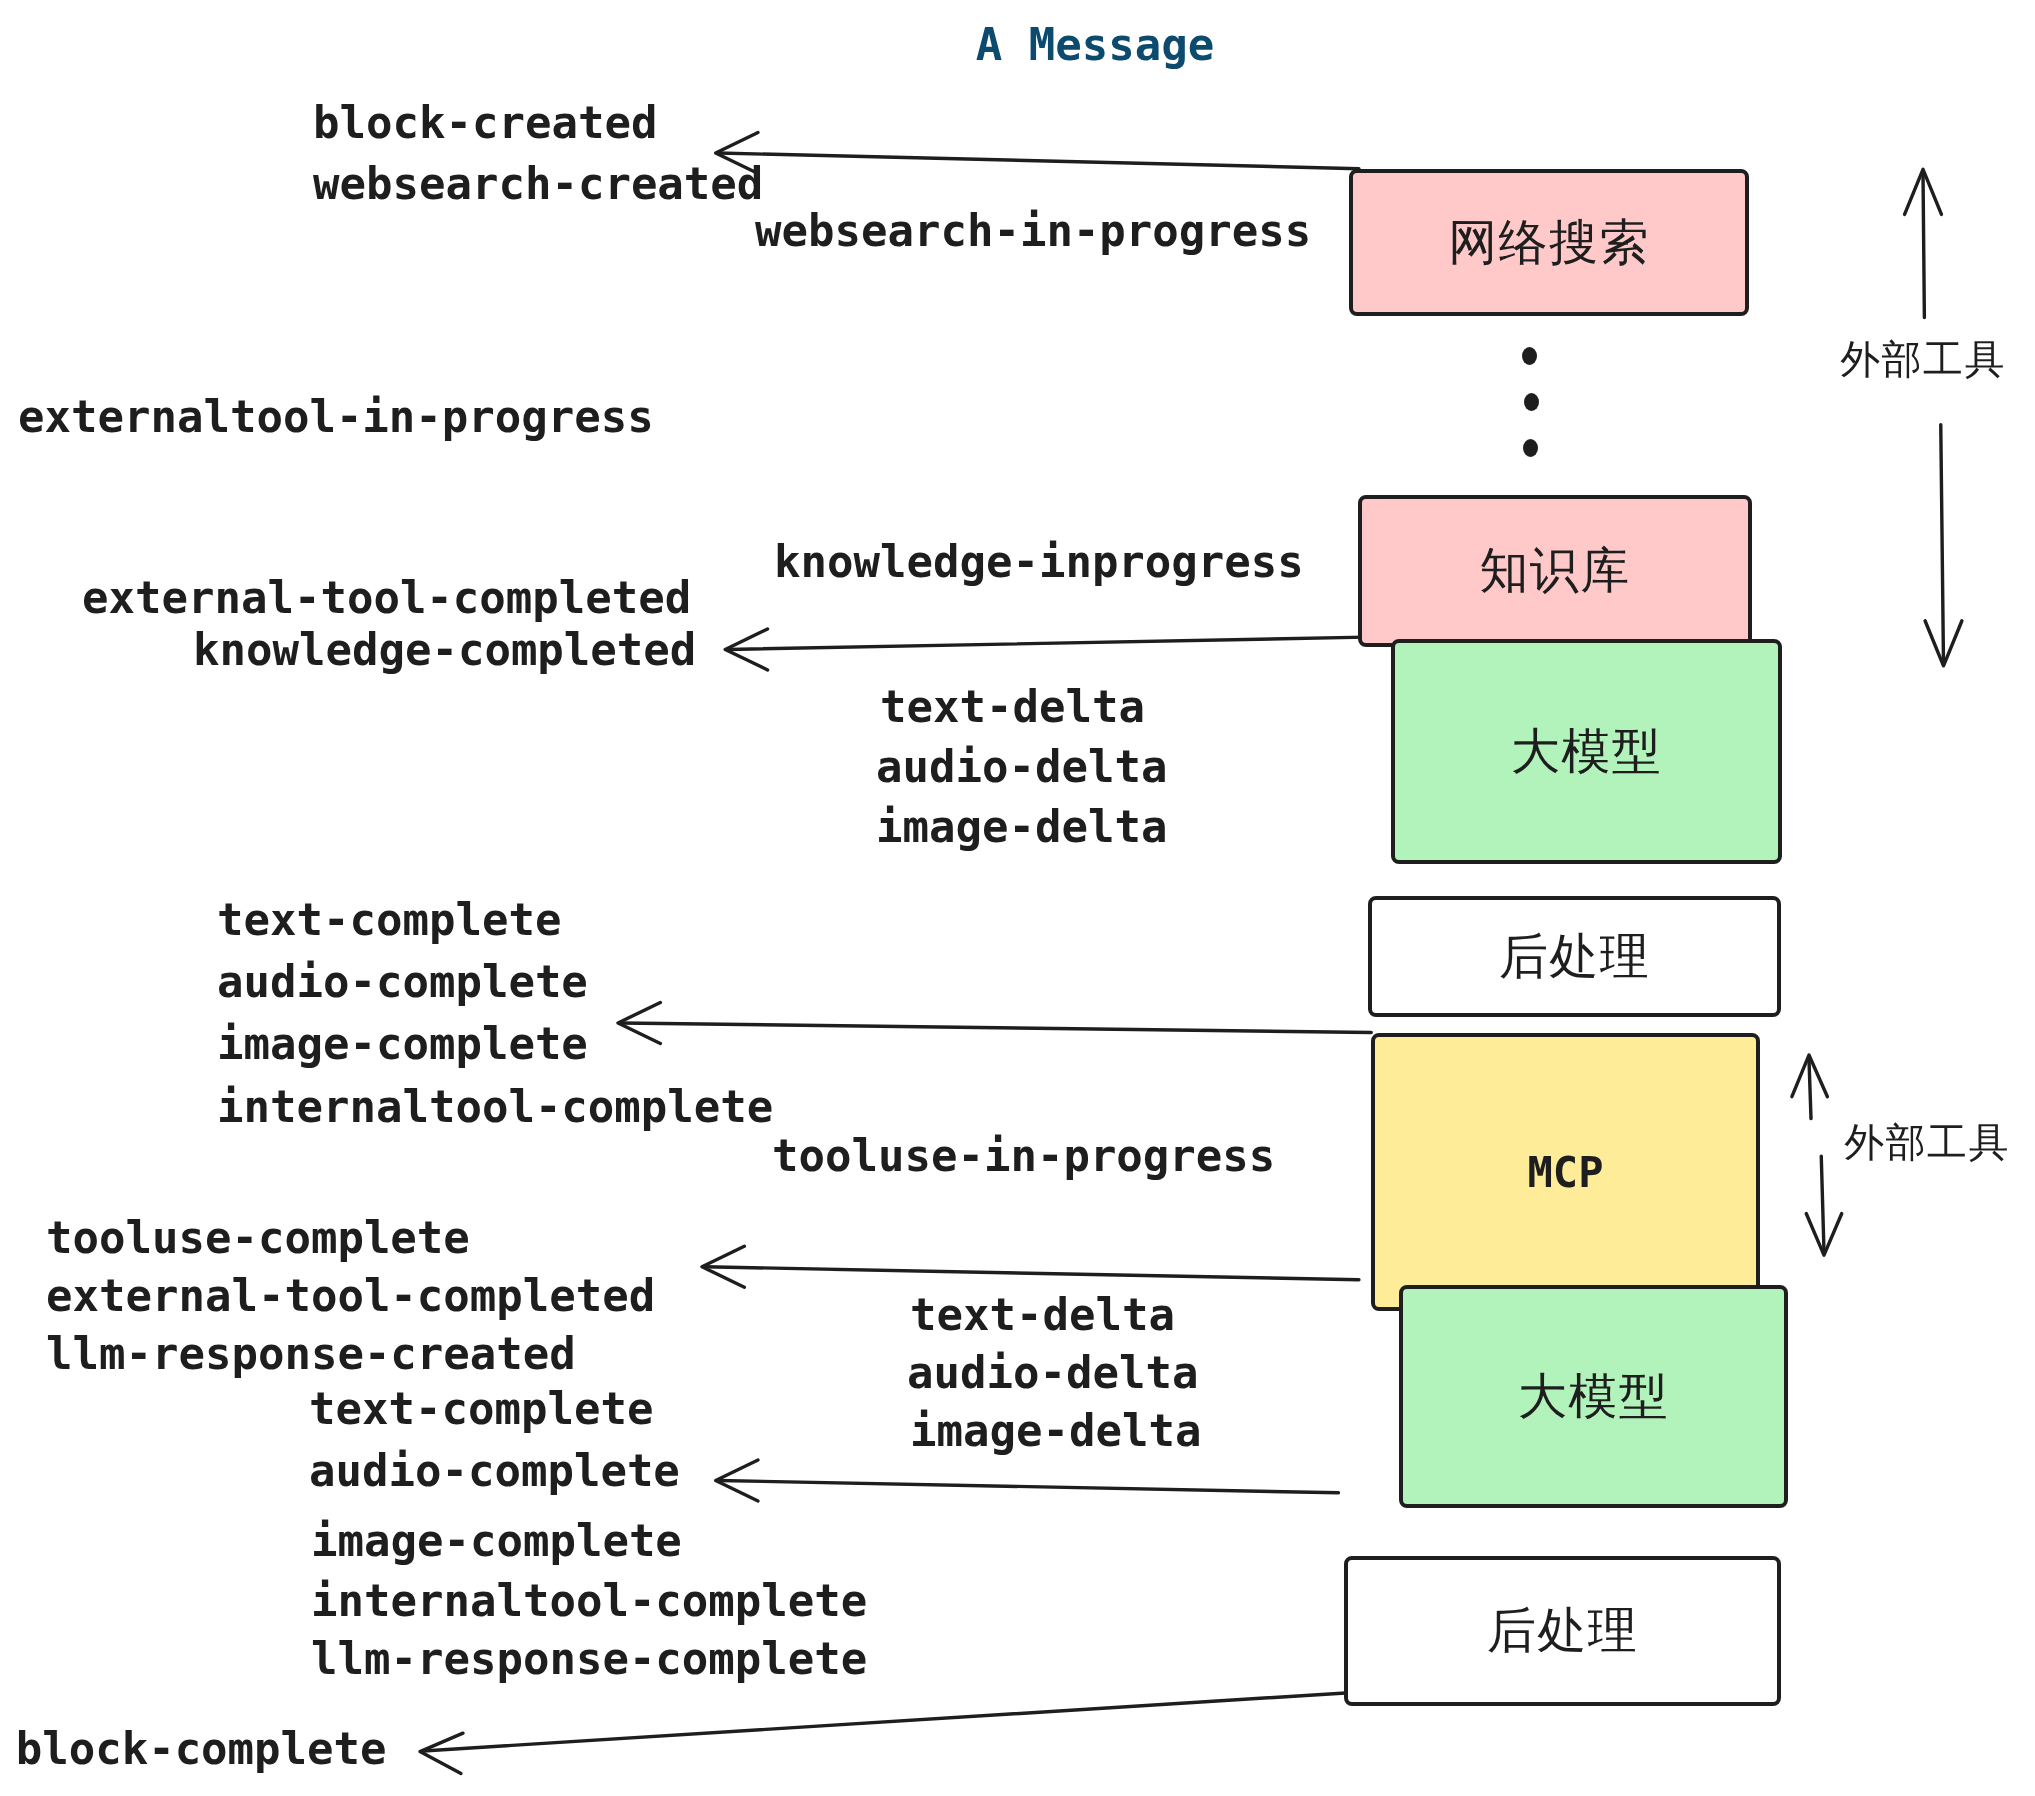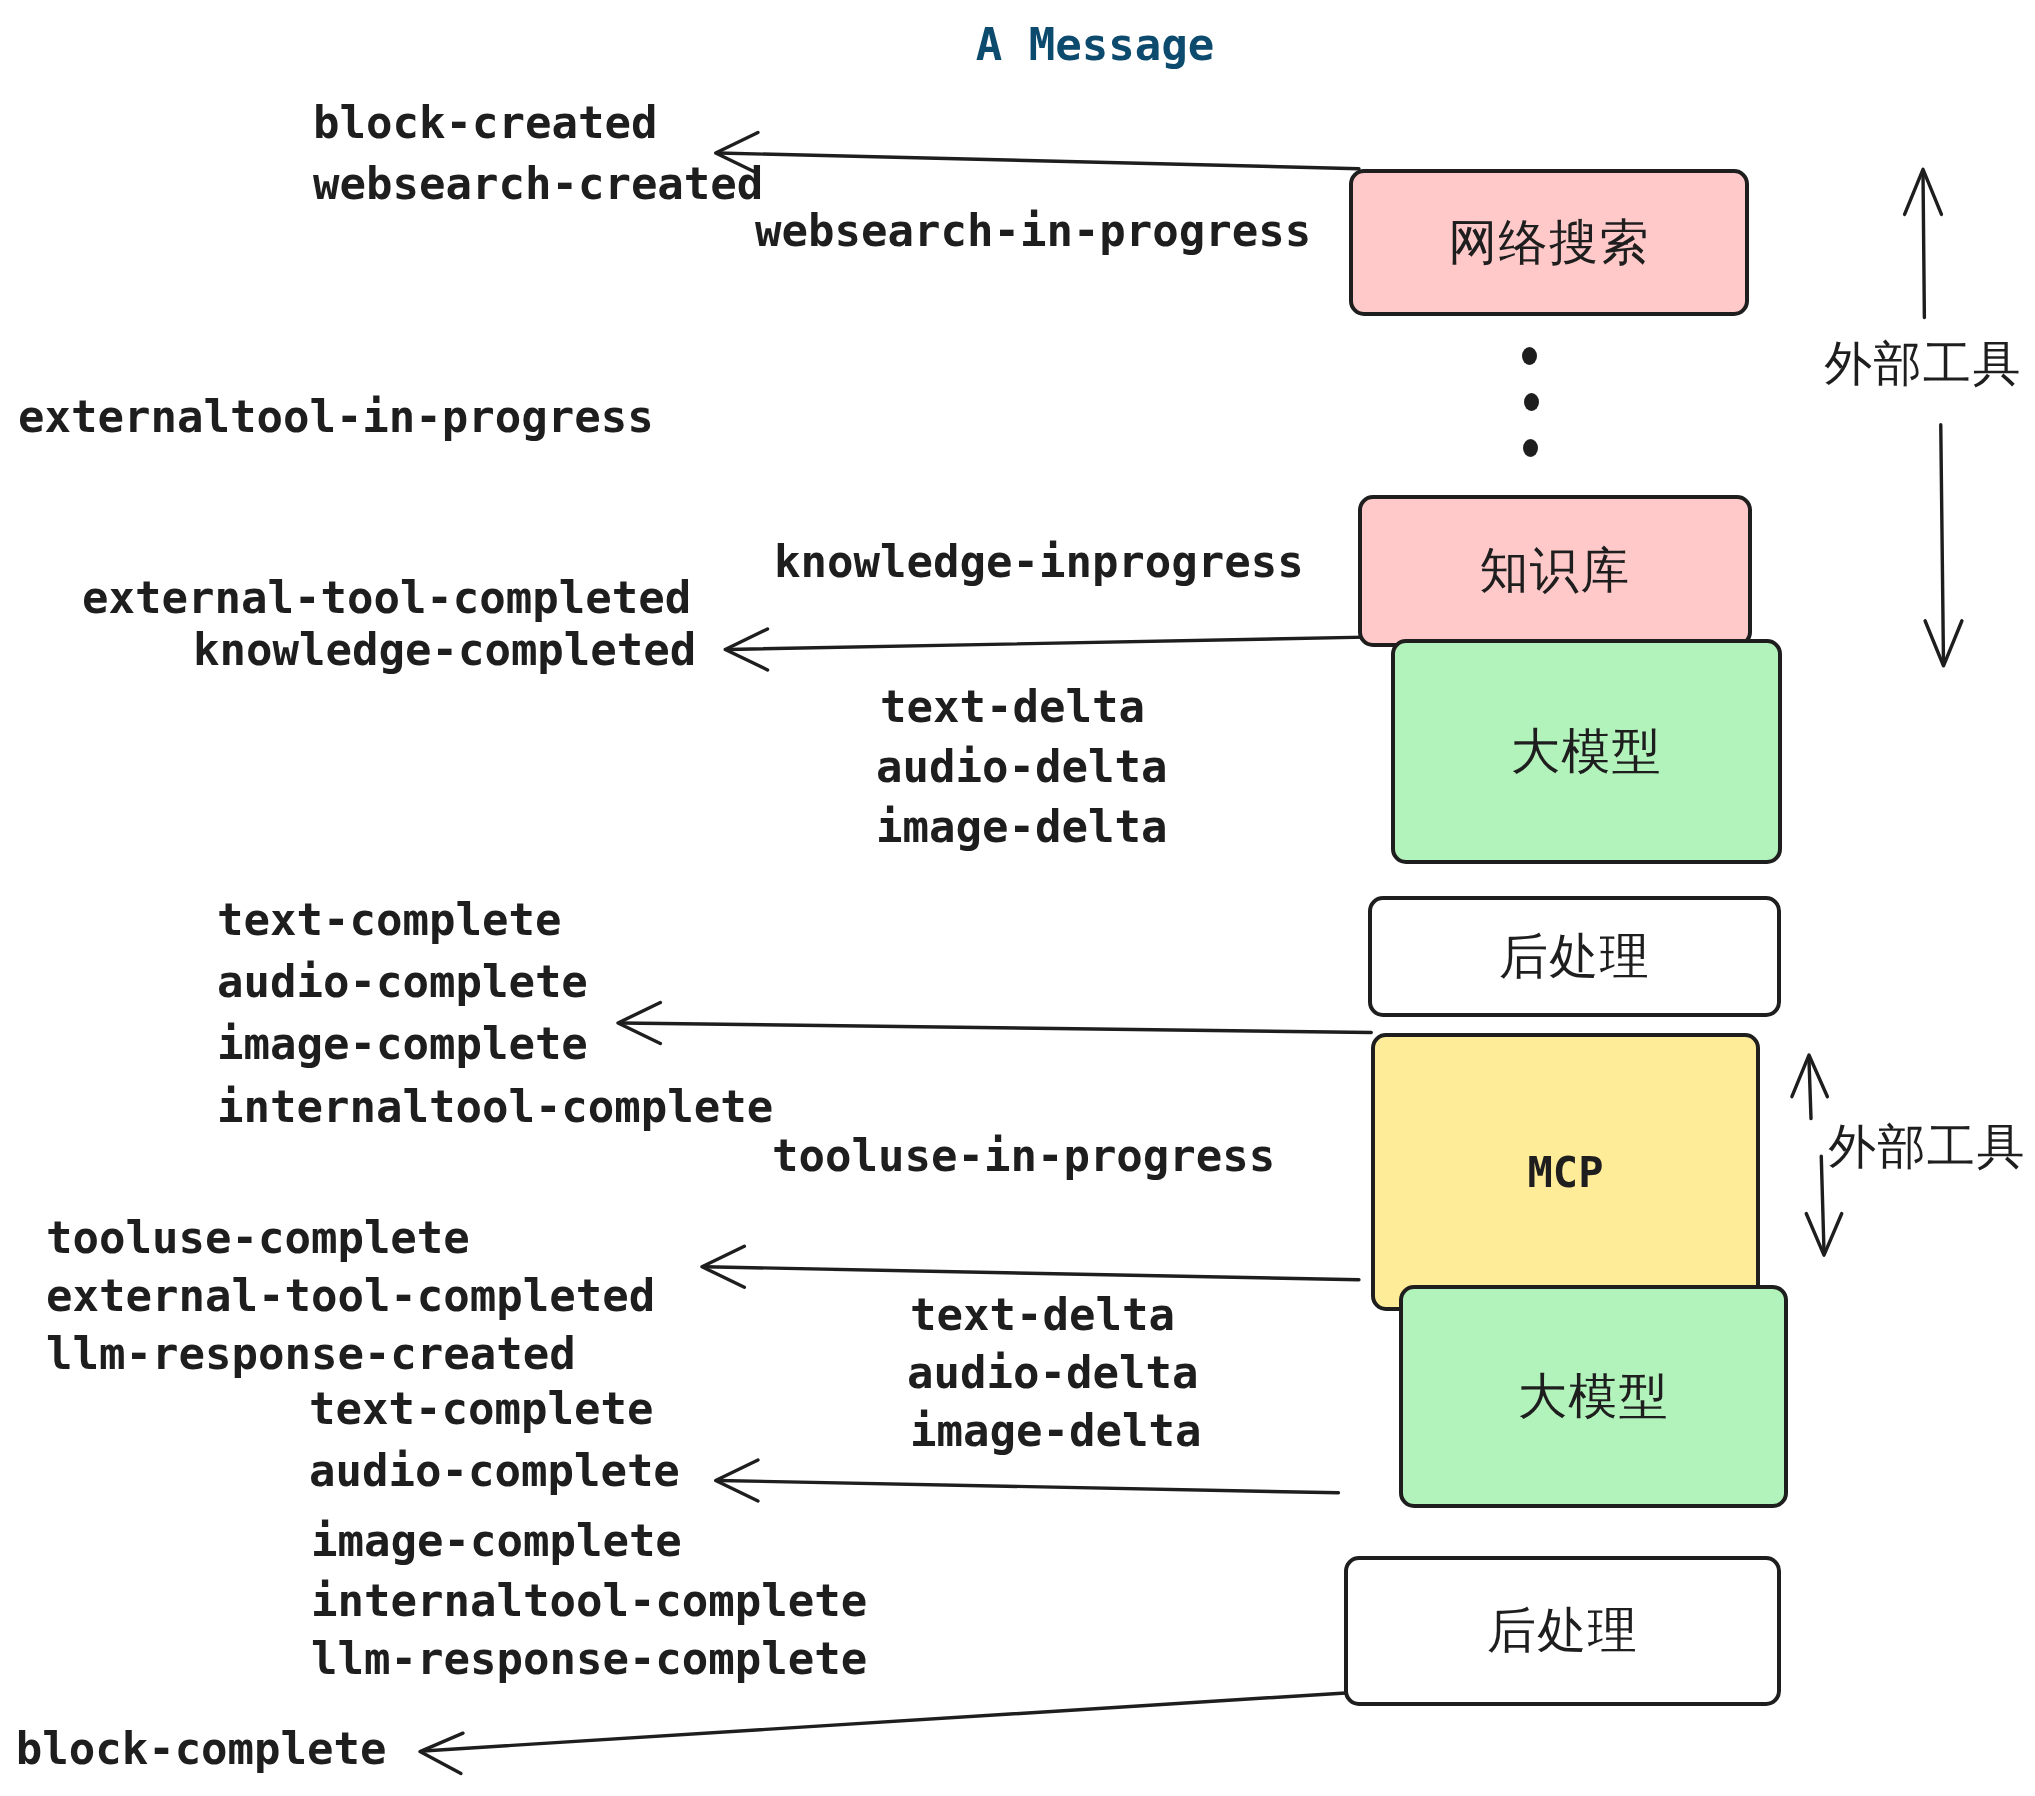--- a/index.html
+++ b/index.html
@@ -21,38 +21,38 @@
   .ev{
     position:absolute;
     font:600 44px "DejaVu Sans Mono", monospace;
     line-height:45px;
     color:#1e1e1e;
     white-space:nowrap;
   }
   .box{
     position:absolute;
     border:4.1px solid #1e1e1e;
-    border-radius:15px;
+    border-radius:8px;
     display:flex;align-items:center;justify-content:center;
     box-sizing:border-box;
     font-family:"Liberation Sans", sans-serif;
     font-size:49px;
     color:#1e1e1e;
     letter-spacing:1.4px;
   }
   .box.pink{background:#ffc9c9;}
   .box.green{background:#b2f2bb;margin-left:32px;}
   .box.yellow{background:#ffec99;}
   .box.white{background:#ffffff;}
   .box .mono{font:600 42px "DejaVu Sans Mono", monospace;letter-spacing:0;}
   .side-label{
     position:absolute;
     transform:translateX(-50%);
     font-family:"Liberation Sans", sans-serif;
-    font-size:48px;
+    font-size:40px;
     color:#1e1e1e;
     white-space:nowrap;
     letter-spacing:1.4px;
   }
   .dot{
     position:absolute;
     width:15px;height:18px;border-radius:50%;
     background:#1e1e1e;
   }
   svg.arrows{

